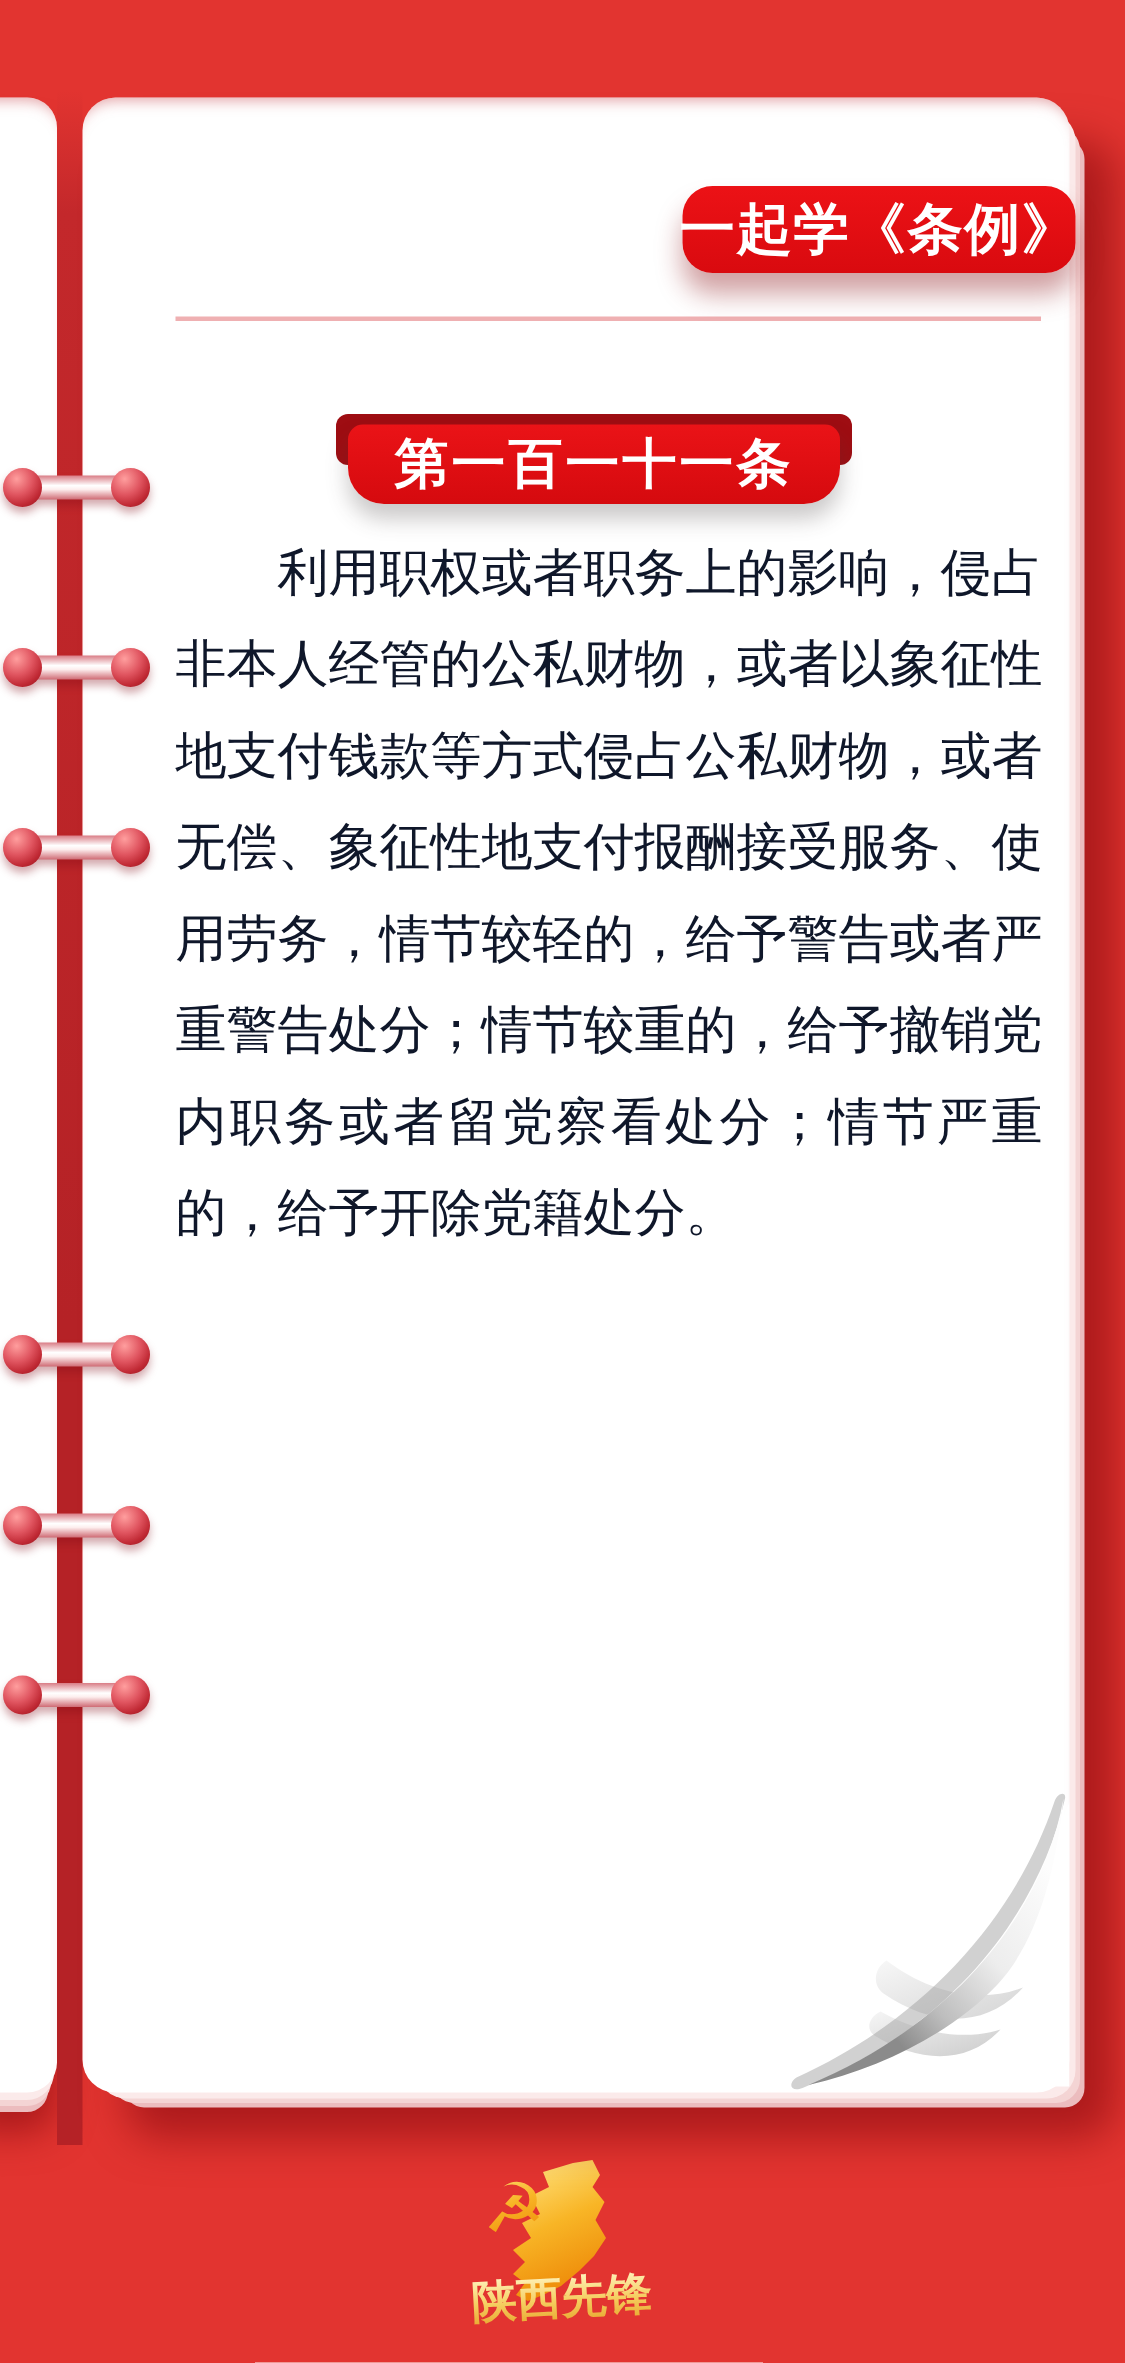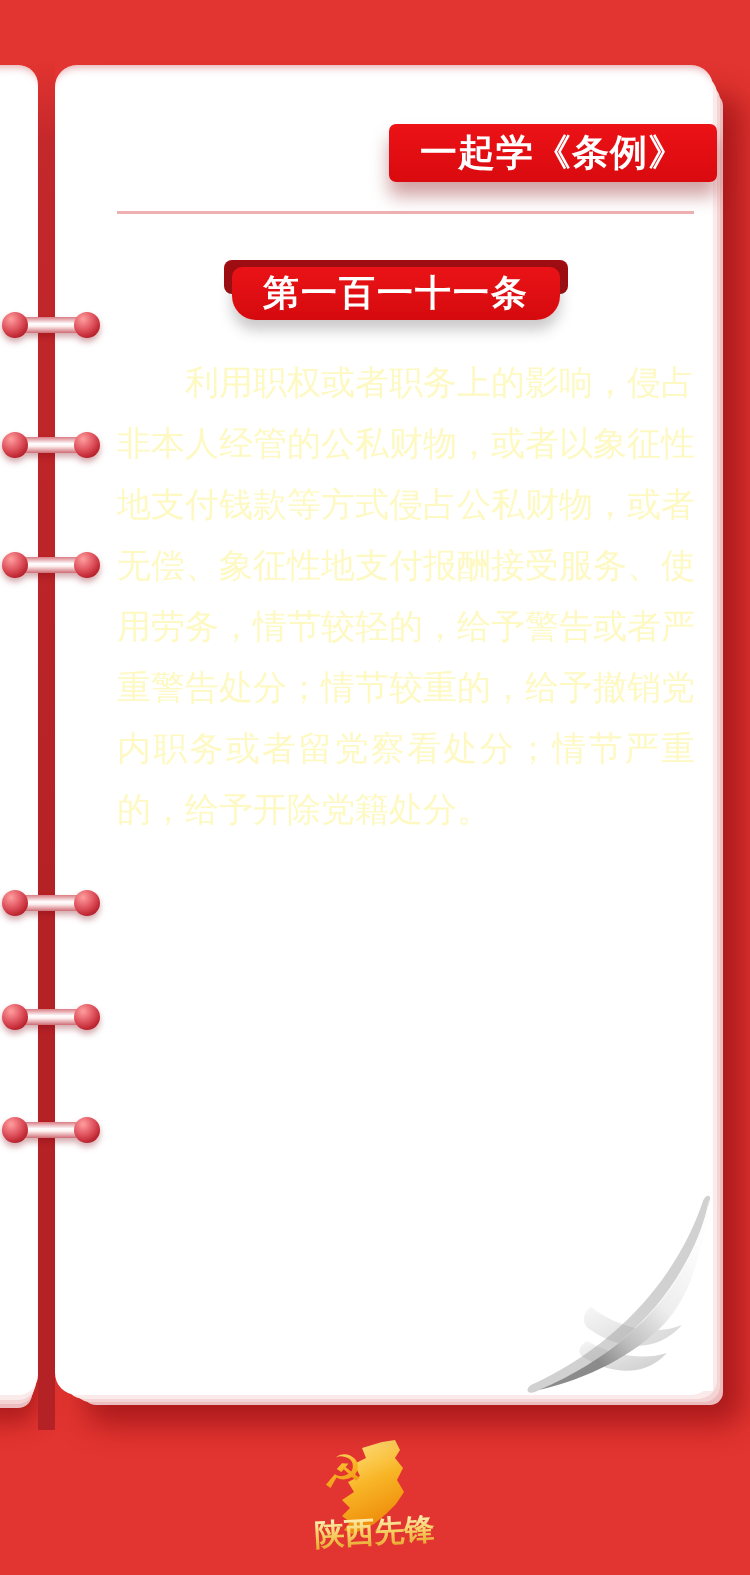--- a/index.html
+++ b/index.html
@@ -46,53 +46,53 @@
   }
   .ring .end{
     position:absolute;top:0;width:26px;height:26px;border-radius:50%;
     background:radial-gradient(circle at 35% 28%,#ff9e9e 0%,#e05560 42%,#c02934 70%,#8f1219 100%);
   }
   .ring .end.l{left:0;} .ring .end.r{right:0;}
   .r1{top:312px;} .r2{top:432px;} .r3{top:552px;}
   .r4{top:890px;} .r5{top:1004px;} .r6{top:1117px;}
   
   .banner{
-    position:absolute;right:33px;top:124px;width:328px;height:58px;z-index:40;
+    position:absolute;right:33px;top:124px;width:262px;height:58px;z-index:40;
     background:linear-gradient(180deg,#ec1216,#d90a0f);
-    border-radius:7px;
+    border-radius:20px;
     display:flex;align-items:center;justify-content:center;
     box-shadow:0 14px 18px rgba(140,20,25,.4);
   }
   .banner span{
     color:#fff;font-size:37px;font-weight:bold;letter-spacing:1px;white-space:nowrap;
   }
   
   .divider{
     position:absolute;left:117px;top:211px;width:577px;height:3px;
     background:#efb0b2;z-index:20;
   }
   
   .badge{
-    position:absolute;left:232px;top:267px;width:328px;height:53px;z-index:25;
+    position:absolute;left:232px;top:283px;width:328px;height:53px;z-index:25;
   }
   .badge .back{
     position:absolute;left:-8px;right:-8px;top:-7px;height:34px;border-radius:8px;
     background:#9e0d12;
   }
   .badge .front{
     position:absolute;inset:0;border-radius:10px 10px 24px 24px;
     background:linear-gradient(180deg,#ea1317,#d50a0e);
     display:flex;align-items:center;justify-content:center;
     box-shadow:0 10px 14px rgba(70,60,60,.28);
   }
   .badge .front span{color:#fff;font-size:36px;font-weight:bold;letter-spacing:2px;white-space:nowrap;}
   
   .article{
     position:absolute;left:117px;top:352px;width:578px;z-index:20;
-    color:#fef9c3;font-size:34px;line-height:61px;text-align:justify;
+    color:#0f172a;font-size:34px;line-height:61px;text-align:justify;
   }
   .article p{margin:0;text-indent:2em;}
   .article p + p{margin-top:27px;}
   
   .curl{position:absolute;right:0;bottom:0;width:196px;height:200px;z-index:22;}
   
   .logo{position:absolute;left:300px;top:1440px;width:150px;height:118px;z-index:5;}
 </style>
 </head>
 <body>

